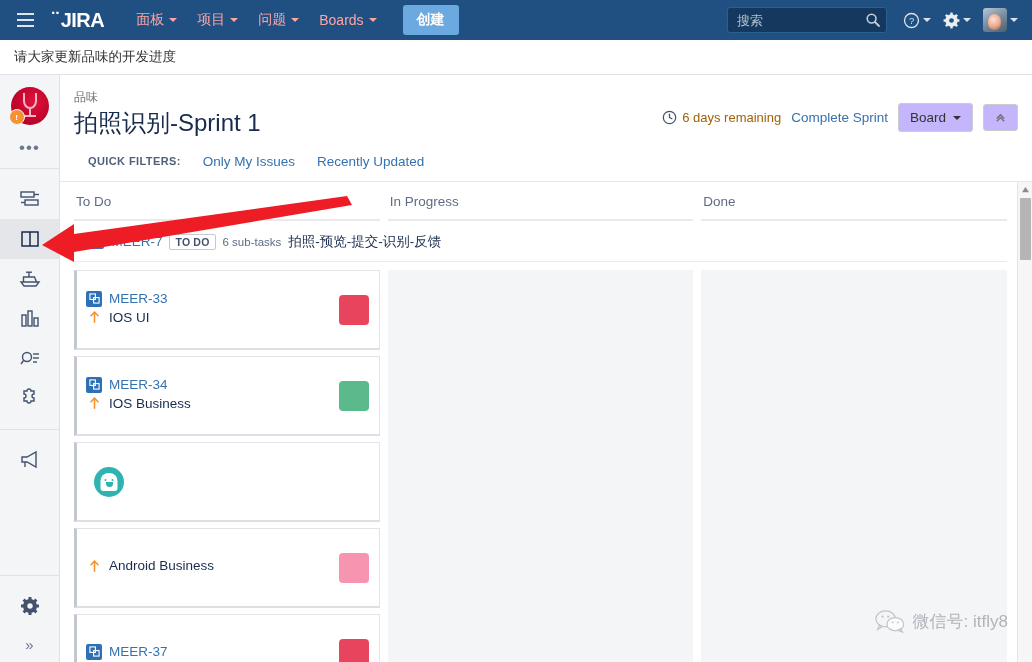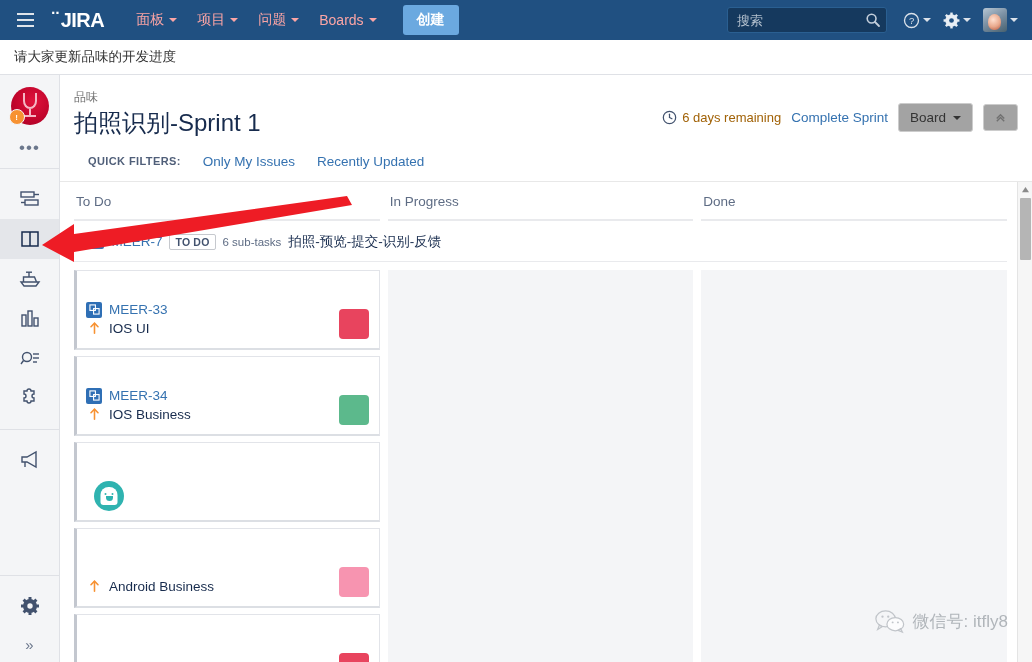--- a/index.html
+++ b/index.html
@@ -185,21 +185,21 @@
   .hdr-right {
     margin-left: auto; display: flex; align-items: center;
     gap: 10px; padding-top: 14px;
   }
   #days-remaining {
     display: flex; align-items: flex-end; gap: 5px;
     font-size: 13px; color: #a16207;
   }
   #complete-sprint { color: #3572b0; font-size: 13.5px; cursor: pointer; }
   .btn-std {
-    border: 1px solid #ccc; background: #a3a3a3;
+    border: 1px solid #ccc; background: #c4b5fd;
     border-radius: 3px; font-size: 13.5px; color: #333;
     padding: 6px 11px; cursor: pointer;
     display: flex; align-items: center; gap: 7px;
     font-family: "Liberation Sans", sans-serif;
   }
   #collapse-btn { padding: 6px 10px; color: #707070; font-size: 13px; }
 
   #quick-filters {
     display: flex; align-items: center; gap: 22px;
     padding: 16px 14px 12px 14px;
@@ -263,21 +263,21 @@
     padding: 0;
   }
   .col.todo { background: transparent; padding: 0; }
   .card {
     background: #fff;
     border: 1px solid #e2e4e9;
     border-left: 3px solid #c3c7cf;
     border-bottom: 2px solid #dcdfe4;
     margin-bottom: 6px;
     padding: 9px 10px 9px 9px;
-    display: flex; align-items: flex-end;
+    display: flex; align-items: center;
     min-height: 80px;
     cursor: pointer;
     position: relative;
   }
   .card-body { flex: 1; min-width: 0; }
   .card-line {
     display: flex; align-items: center; gap: 7px;
     margin-bottom: 3px;
   }
   .subtask-icon {

